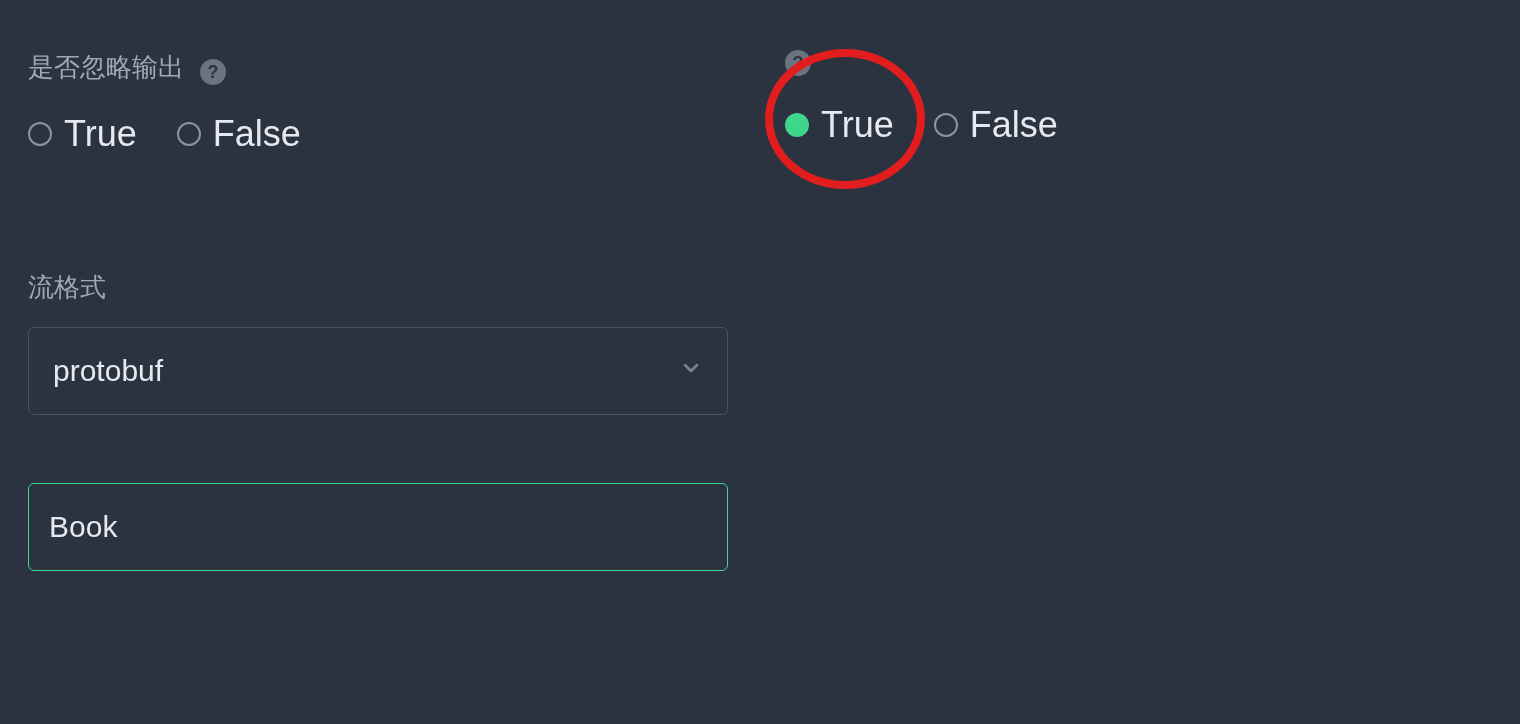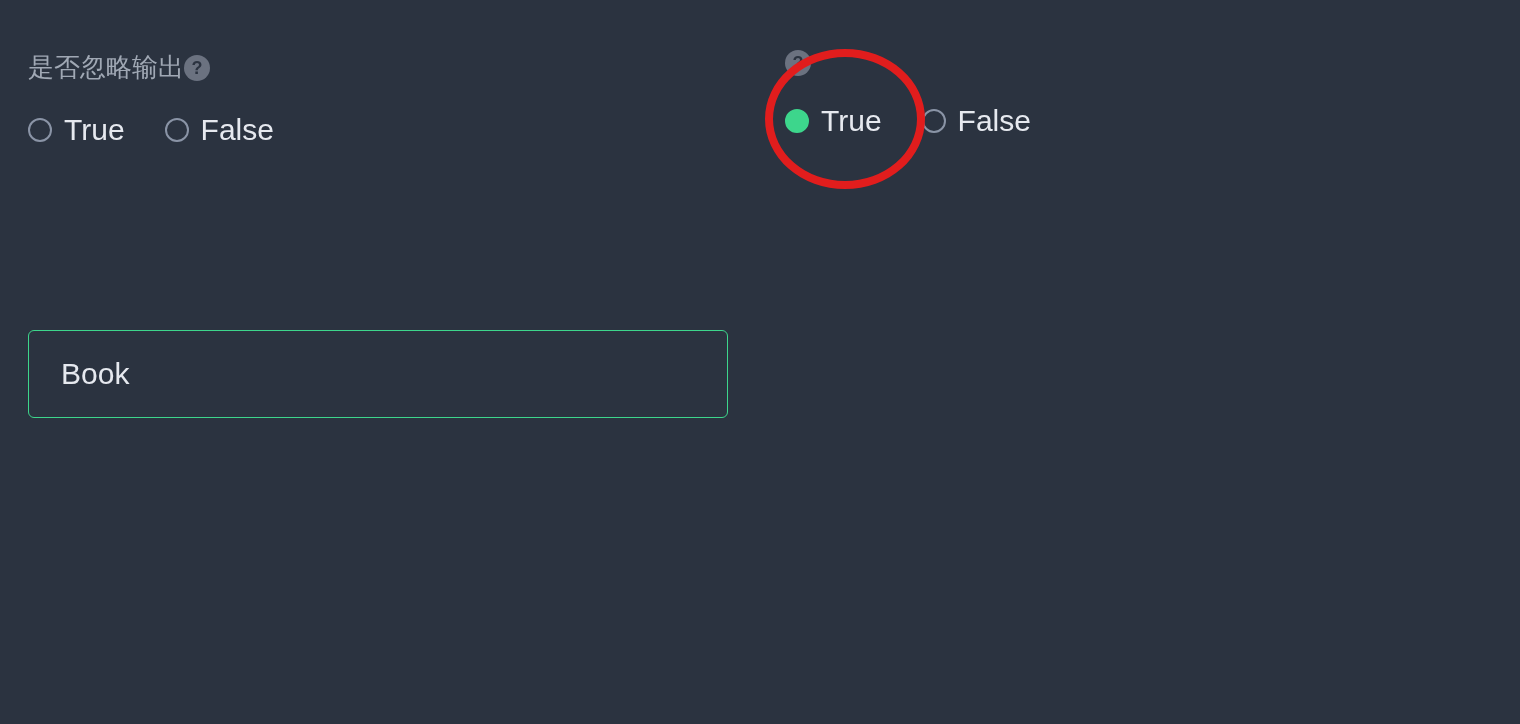--- a/index.html
+++ b/index.html
@@ -10,22 +10,22 @@
     body {
       background-color: #2b3340;
       font-family: -apple-system, BlinkMacSystemFont, "Segoe UI", "PingFang SC", "Microsoft YaHei", sans-serif;
       color: #b0b8c4;
       width: 1520px;
       height: 724px;
       padding: 50px 28px;
     }
     .field-label {
       display: flex;
-      align-items: center;
-      gap: 0;
+      align-items: flex-end;
+      gap: 16px;
       font-size: 26px;
       color: #a0a8b4;
       margin-bottom: 28px;
     }
     .help-icon {
       width: 26px;
       height: 26px;
       border-radius: 50%;
       background-color: #6b7280;
       color: #2b3340;
@@ -39,21 +39,21 @@
     .radio-group {
       display: flex;
       gap: 40px;
       align-items: center;
       position: relative;
     }
     .radio-option {
       display: flex;
       align-items: center;
       gap: 12px;
-      font-size: 30px;
+      font-size: 36px;
       color: #e6e9ef;
       cursor: pointer;
     }
     .radio-circle {
       width: 24px;
       height: 24px;
       border-radius: 50%;
       border: 2.5px solid #8a94a6;
       background: transparent;
       flex-shrink: 0;
@@ -78,21 +78,21 @@
       max-width: 700px;
     }
     .chevron {
       color: #7a8399;
       font-size: 22px;
     }
     .input-box {
       height: 88px;
       border: 1.5px solid #3dd68c;
       border-radius: 6px;
-      padding: 0 32px;
+      padding: 0 20px;
       font-size: 30px;
       color: #e6e9ef;
       background: transparent;
       max-width: 700px;
       outline: none;
       display: flex;
       align-items: center;
     }
     .highlight-circle {
       position: absolute;
@@ -157,20 +157,31 @@
       </div>
       <div class="radio-option">
         <span class="radio-circle"></span>
         <span>False</span>
       </div>
     </div>
   </div>
 </div>
 
 <div class="row row-2">
+  <div class="col">
+    <div class="field-label-plain">流格式</div>
+    <div class="select-box">
+      <span>protobuf</span>
+      <span class="chevron">
+        <svg width="24" height="24" viewBox="0 0 24 24" fill="none" stroke="currentColor" stroke-width="2.5" stroke-linecap="round" stroke-linejoin="round">
+            <polyline points="6 9 12 15 18 9"></polyline>
+          </svg>
+      </span>
+    </div>
+  </div>
 
   <div class="col">
   </div>
 </div>
 
 <div class="row">
   <div class="col">
     <div class="input-box">
       <span>Book</span>
     </div>

